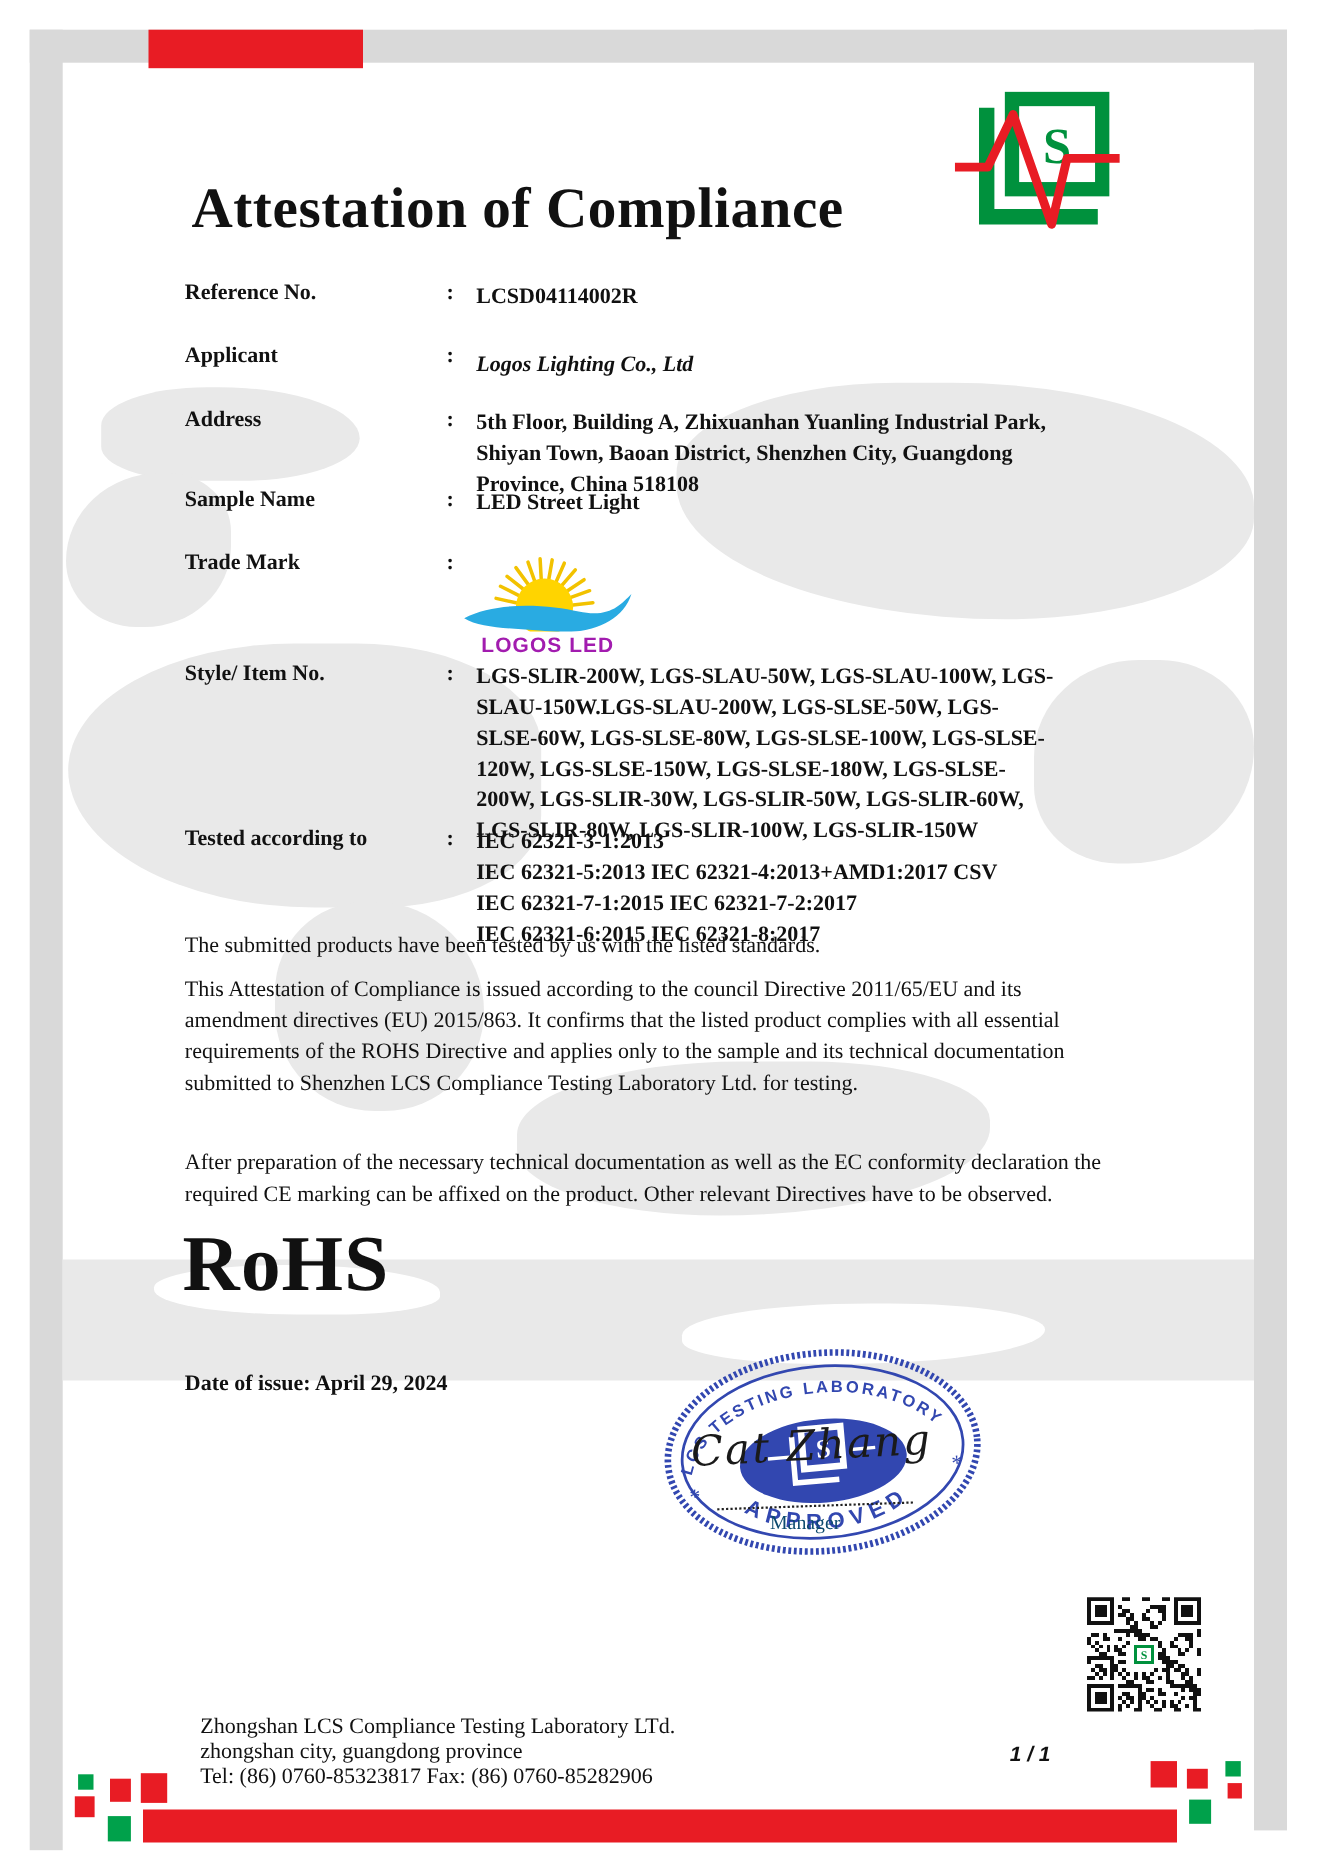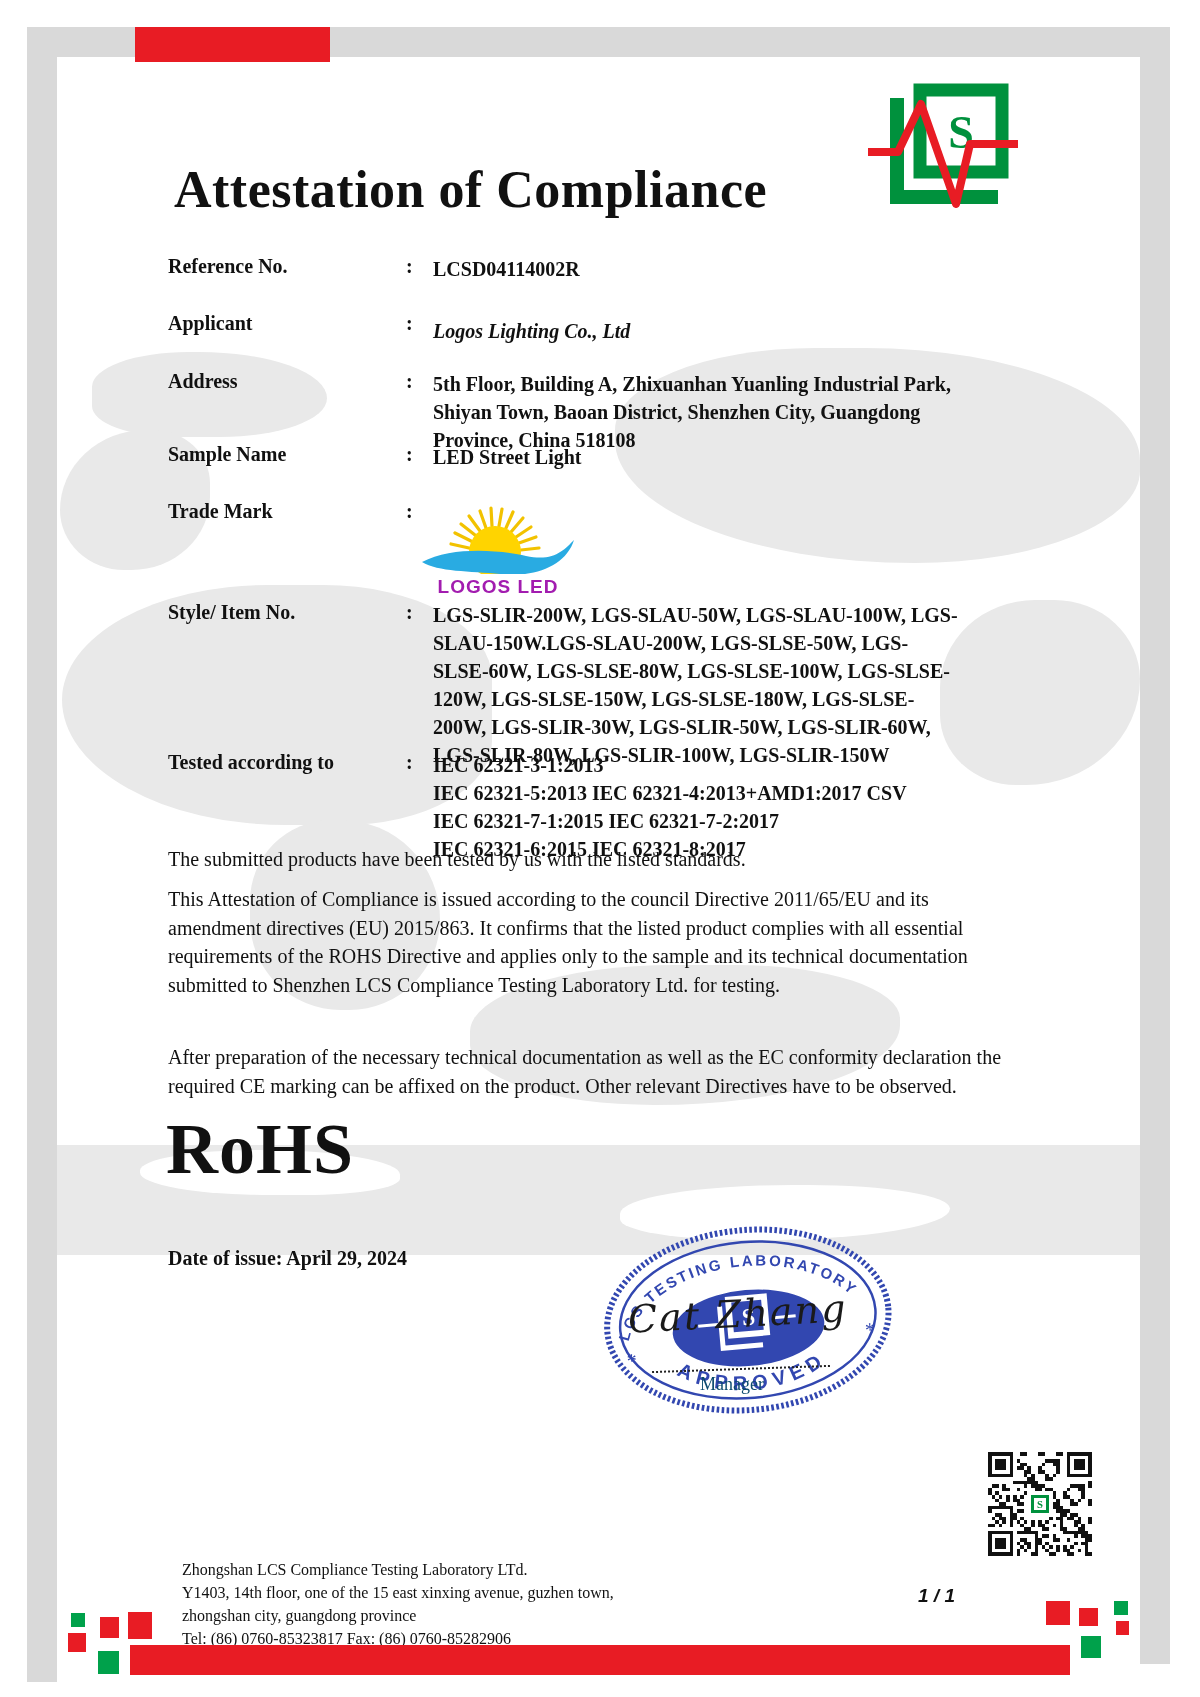--- a/index.html
+++ b/index.html
@@ -18,21 +18,21 @@
   .field{position:absolute;left:168px;width:985px;z-index:2;}
   .flabel{position:absolute;left:0;top:0;font-weight:bold;font-size:20px;white-space:nowrap;}
   .fcolon{position:absolute;left:238px;top:0;font-weight:bold;font-size:20px;}
   .fvalue{position:absolute;left:265px;top:0;width:578px;font-weight:bold;font-size:20px;
           line-height:28px;white-space:pre-line;}
   .para{position:absolute;left:168px;width:848px;font-size:20px;line-height:28.5px;z-index:2;}
   .rohs{font-size:72px;font-weight:bold;letter-spacing:1px;}
   .dateline{font-size:20px;font-weight:bold;}
   .brand{font-family:"Liberation Sans",sans-serif;font-weight:bold;font-size:19px;
          color:#a21caf;letter-spacing:1px;}
-  .footer-line{font-size:16px;line-height:23px;}
+  .footer-line{font-size:20px;line-height:23px;}
   .pagenum{font-family:"Liberation Sans",sans-serif;font-weight:bold;font-size:19px;}
   .sq{position:absolute;z-index:3;}
   .sq.red{background:#e81c24;}
   .sq.green{background:#00a14b;}
   .stamp-wrap{transform:rotate(-5deg);z-index:2;}
   .signature{font-family:"DejaVu Serif",serif;font-style:italic;font-size:38px;color:#1a1a1a;
              letter-spacing:2px;transform:rotate(-3deg);white-space:nowrap;z-index:4;}
   .dotline{border-top:2px dotted #222;z-index:4;}
   .manager{font-size:18px;color:#0c4a6e;z-index:4;}
 </style>
@@ -421,21 +421,20 @@
       <rect x="12" y="12" width="5" height="5" fill="#00913d"></rect>
       <rect x="12.8" y="12.8" width="3.4" height="3.4" fill="#fff"></rect>
       <text x="14.5" y="15.6" font-size="3" text-anchor="middle" fill="#00913d" font-weight="bold">S</text>
     </svg>
 </div>
 
 <div class="abs z pagenum" style="left:918px;top:1585px;font-style:italic;">1 / 1</div>
 
 <div class="abs z" style="left:182px;top:1558px;width:640px;">
   <div class="footer-line">Zhongshan LCS Compliance Testing Laboratory LTd.</div>
-  <div class="footer-line">Y1403, 14th floor, one of the 15 east xinxing avenue, guzhen town,</div>
   <div class="footer-line">zhongshan city, guangdong province</div>
   <div class="footer-line">Tel: (86) 0760-85323817      Fax: (86) 0760-85282906</div>
 </div>
 
 <div class="sq green" style="left:71px;top:1613px;width:14px;height:14px;"></div>
 <div class="sq red" style="left:68px;top:1633px;width:18px;height:19px;"></div>
 <div class="sq red" style="left:100px;top:1617px;width:19px;height:21px;"></div>
 <div class="sq red" style="left:128px;top:1612px;width:24px;height:27px;"></div>
 <div class="sq green" style="left:98px;top:1651px;width:21px;height:23px;"></div>
 <div class="sq red" style="left:130px;top:1645px;width:940px;height:30px;"></div>

